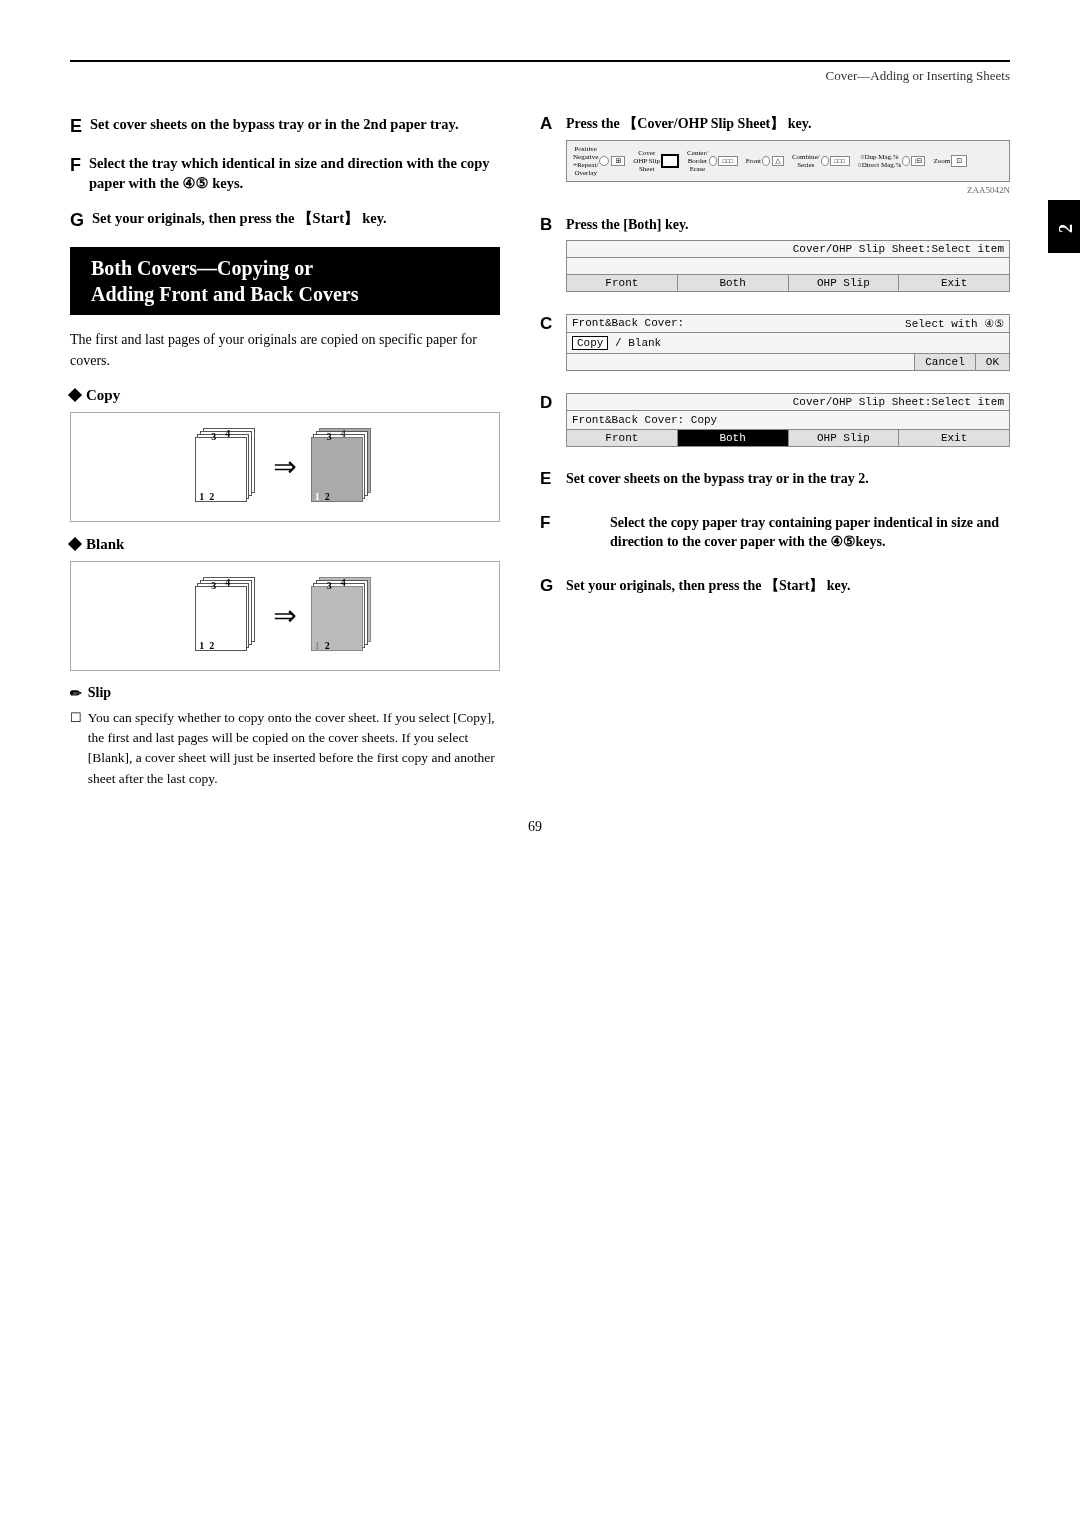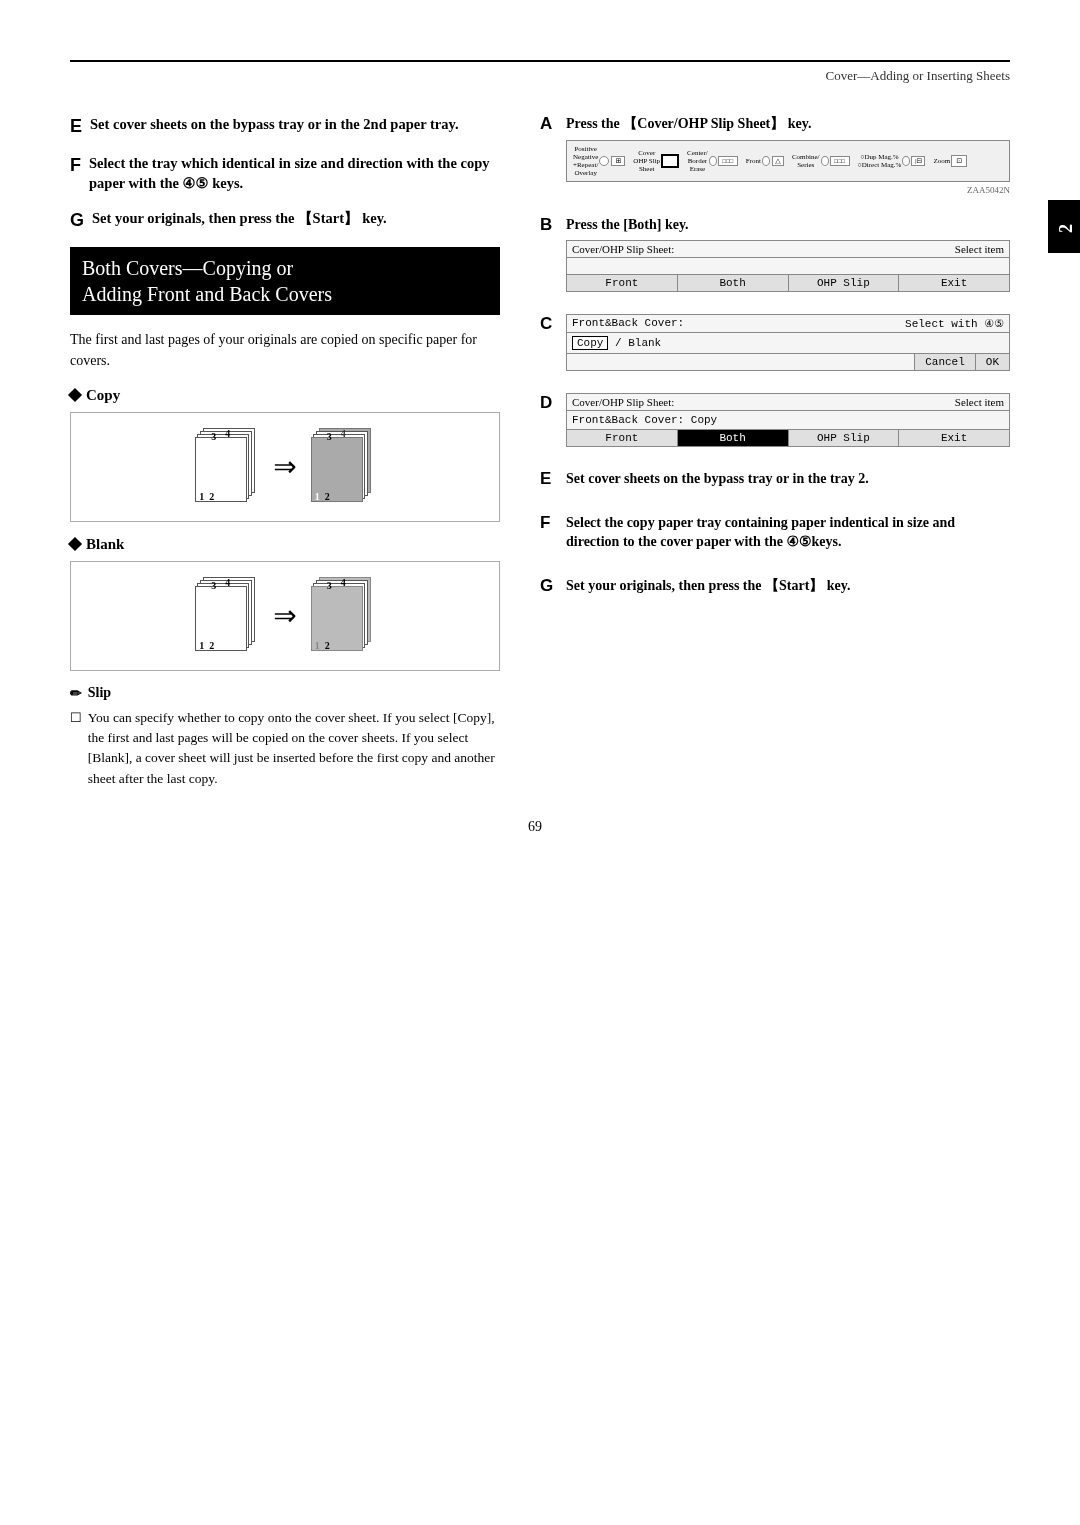--- a/index.html
+++ b/index.html
@@ -57,23 +57,23 @@
       font-family: 'Arial', sans-serif;
     }
     .step-text {
       font-size: 14.5px;
       font-weight: bold;
     }
     
     .section-heading {
       background: #000;
       color: #fff;
-      padding: 8px 12px;
+      padding: 8px 21px;
       font-size: 20px;
-      font-weight: normal;
+      font-weight: bold;
       margin-bottom: 14px;
       line-height: 1.3;
     }
     .section-desc {
       font-size: 14px;
       line-height: 1.5;
       margin-bottom: 16px;
     }
     
     .diamond-section {
@@ -214,24 +214,24 @@
       color: #666;
       text-align: right;
       margin-bottom: 2px;
     }
     
     .cover-panel {
       width: 100%;
     }
     .panel-title-row {
       display: flex;
-      justify-content: space-between;
+      justify-content: flex-end;
       padding: 2px 5px;
       font-size: 11px;
-      font-family: Liberation Serif, serif;
+      font-family: Liberation Mono, monospace;
       border-bottom: 1px solid #888;
     }
     .panel-content-row {
       padding: 3px 5px;
       font-size: 11px;
       font-family: 'Courier New', monospace;
     }
     .panel-btn-row {
       display: flex;
       border-top: 1px solid #888;
@@ -532,21 +532,21 @@
 
       <div class="right-step">
         <span class="right-step-num">E</span>
         <div class="right-step-text" style="font-size:14px; font-weight:bold; line-height:1.4;">
           Set cover sheets on the bypass tray or in the tray 2.
         </div>
       </div>
 
       <div class="right-step">
         <span class="right-step-num">F</span>
-        <div class="right-step-text" style="font-size:14px; font-weight:bold; line-height:1.4;">
+        <div class="right-step-text" style="font-size:14px; font-weight:bold; line-height:1.4;margin-left:44px;">
           Select the copy paper tray containing paper indentical in size and direction to the cover paper with the ④⑤keys.
         </div>
       </div>
 
       <div class="right-step">
         <span class="right-step-num">G</span>
         <div class="right-step-text" style="font-size:14px; font-weight:bold; line-height:1.4;">
           Set your originals, then press the 【Start】 key.
         </div>
       </div>

